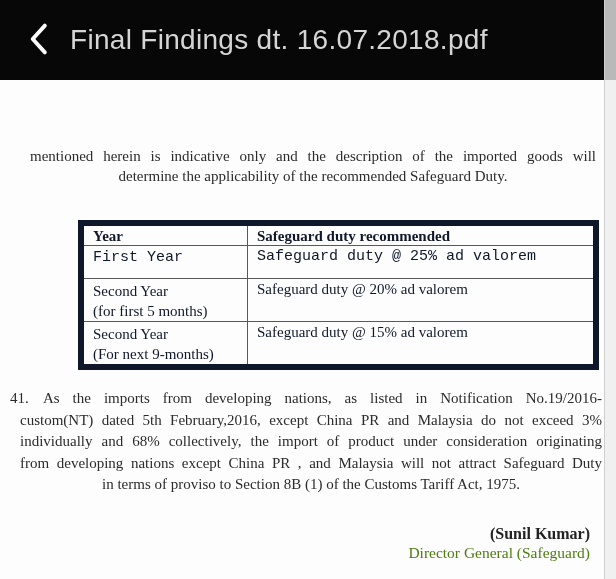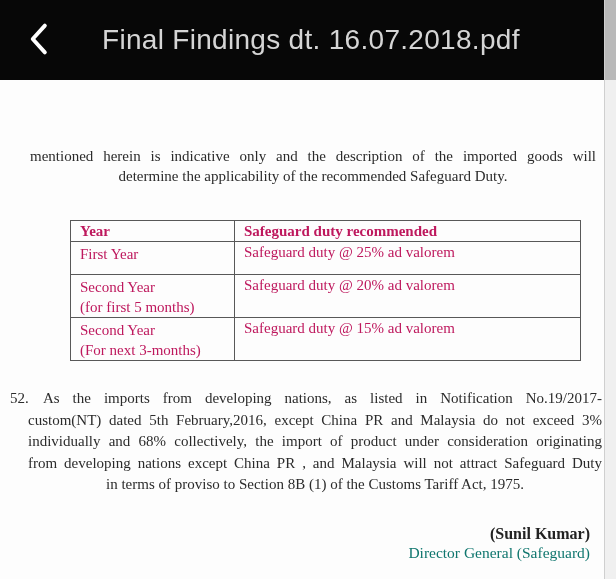--- a/index.html
+++ b/index.html
@@ -22,21 +22,20 @@
     display:flex;align-items:center;justify-content:center;
     cursor:pointer;background:transparent;border:none;padding:0;
   }
   .appbar-title{
     position:absolute;left:70px;top:50%;
     transform:translateY(-50%);
     font-family:"Liberation Sans", sans-serif;
     font-size:28px;font-weight:400;
     color:#d5d5d5;letter-spacing:.3px;
     white-space:nowrap;
-    margin-left:32px;
   }
   .appbar-shadow{
     position:absolute;left:0;top:80px;width:604px;height:5px;
     background:linear-gradient(#c9c9c9,#fdfdfd);
   }
   
   .edge-strip{
     position:absolute;left:604px;top:0;width:12px;height:579px;
     background:#f0f0f0;border-left:1px solid #cfcfcf;box-sizing:border-box;
   }
@@ -51,53 +50,53 @@
   }
   .jline{ text-align:justify; text-align-last:justify; white-space:nowrap; }
   .lline{ text-align:center; }
 
   .intro{
     position:absolute;left:30px;top:66px;width:566px;
     font-size:15px;line-height:20px;
   }
 
   .duty-table{
-    position:absolute;left:70px;top:140px;
+    position:absolute;left:78px;top:140px;
     width:478px;border-collapse:collapse;
-    font-size:15px;color:#be185d;
-    border:1px solid #0f172a;
+    font-size:15px;color:#0f172a;
+    border:6px solid #0f172a;
     table-layout:fixed;
   }
   .duty-table th,.duty-table td{
     border:1px solid #585858;
     vertical-align:top;text-align:left;
     padding:2px 6px 0 9px;
   }
   .duty-table th{font-weight:bold;}
   .col-year{width:148px;}
   .col-duty{width:330px;margin-top:28px;}
   .trow-h{height:21px;}
-  .trow-1{height:33px;}
+  .trow-1{height:33px;font-family:Liberation Mono, monospace;}
   .trow-2{height:40px;}
   .trow-3{height:42px;}
   .cell-line{display:block;line-height:20px;}
 
   .para77{
     position:absolute;left:10px;top:308px;width:592px;
     font-size:15px;line-height:21.5px;
   }
-  .para77 .cont{ margin-left:18px; }
+  .para77 .cont{ margin-left:10px; }
   .p77-num{ padding-right:2px; }
 
   .signature{
     position:absolute;right:14px;top:444px;
     text-align:right;color:#222;
   }
   .sig-name{font-size:16px;font-weight:bold;line-height:19px;}
-  .sig-title{font-size:15.5px;line-height:19px;color:#0f766e;}
+  .sig-title{font-size:15.5px;line-height:19px;color:#4d7c0f;}
 </style>
 </head>
 <body>
 
 <div class="screen">
 
   <div class="appbar">
     <button class="back-btn">
       <span>
         <svg width="30" height="34" viewBox="0 0 24 28" fill="none">
@@ -135,31 +134,31 @@
         <tr class="trow-2">
           <td>
             <span class="cell-line">Second Year</span>
             <span class="cell-line">(for first 5 months)</span>
           </td>
           <td>Safeguard duty @ 20% ad valorem</td>
         </tr>
         <tr class="trow-3">
           <td>
             <span class="cell-line">Second Year</span>
-            <span class="cell-line">(For next 3-months)</span>
+            <span class="cell-line">(For next 9-months)</span>
           </td>
           <td>Safeguard duty @ 15% ad valorem</td>
         </tr>
       </tbody>
     </table>
 
     <div class="para77">
       <div class="jline">
-        <span class="p77-num">52.</span>
-        <span>As the imports from developing nations, as listed in Notification No.19/2017-</span>
+        <span class="p77-num">41.</span>
+        <span>As the imports from developing nations, as listed in Notification No.19/2016-</span>
       </div>
       <div class="jline cont">custom(NT) dated 5th February,2016, except China PR and Malaysia do not exceed 3%</div>
       <div class="jline cont">individually and 68% collectively, the import of product under consideration originating</div>
       <div class="jline cont">from developing nations except China PR , and Malaysia will not attract Safeguard Duty</div>
       <div class="lline cont">in terms of proviso to Section 8B (1) of the Customs Tariff Act, 1975.</div>
     </div>
 
     <div class="signature">
       <div class="sig-name">(Sunil Kumar)</div>
       <div class="sig-title">Director General (Safeguard)</div>

